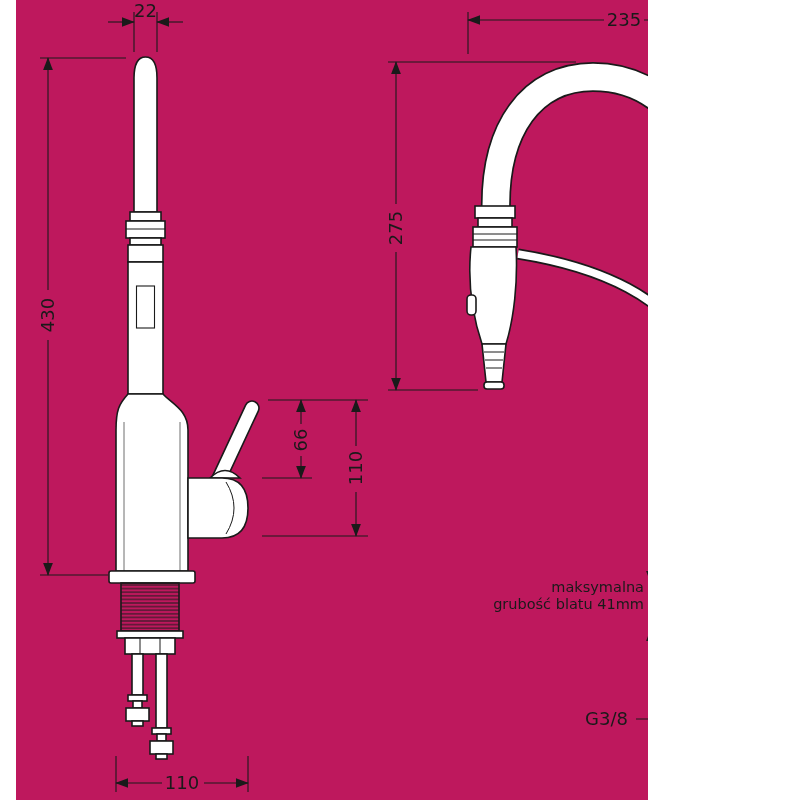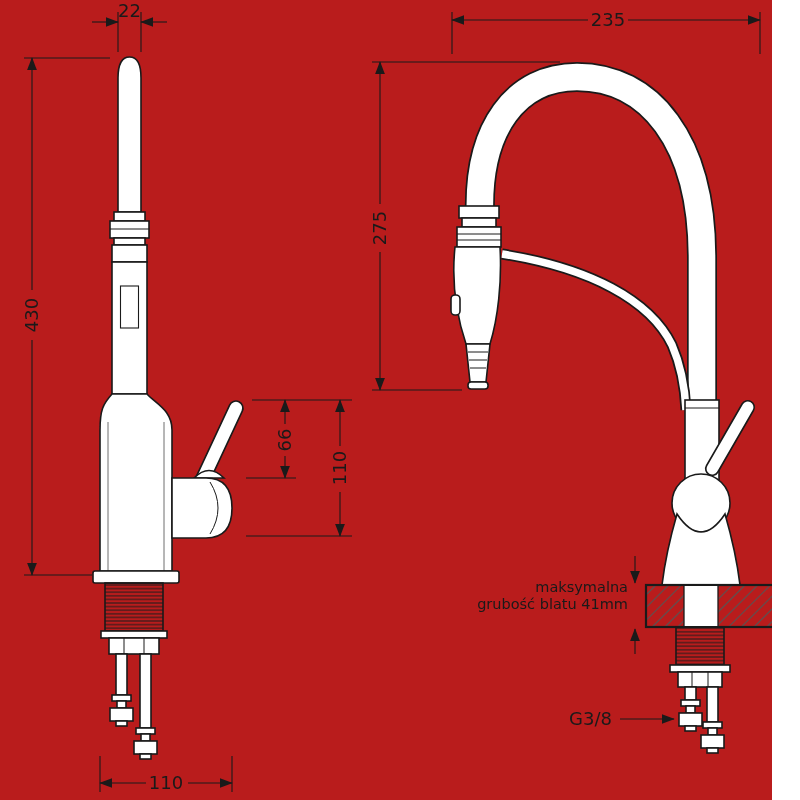--- a/index.html
+++ b/index.html
@@ -1,16 +1,16 @@
 <!DOCTYPE html>
 <html><head>
 <meta charset="utf-8">
 <style>
   html,body{margin:0;padding:0;background:#ffffff;}
-  .canvas{position:relative;width:772px;height:800px;background:#b91c1c;overflow:hidden;}
+  .canvas{position:relative;width:632px;height:800px;background:#be185d;overflow:hidden;margin-left:16px;}
   svg{position:absolute;left:0;top:0;}
   text{font-family:"DejaVu Sans", sans-serif;fill:#1a1a1a;}
   .dim-text{font-size:18px;}
   .note-text{font-size:14.5px;}
   .thread-text{font-size:18px;}
 </style>
 </head>
 <body>
 
 <div class="canvas">

